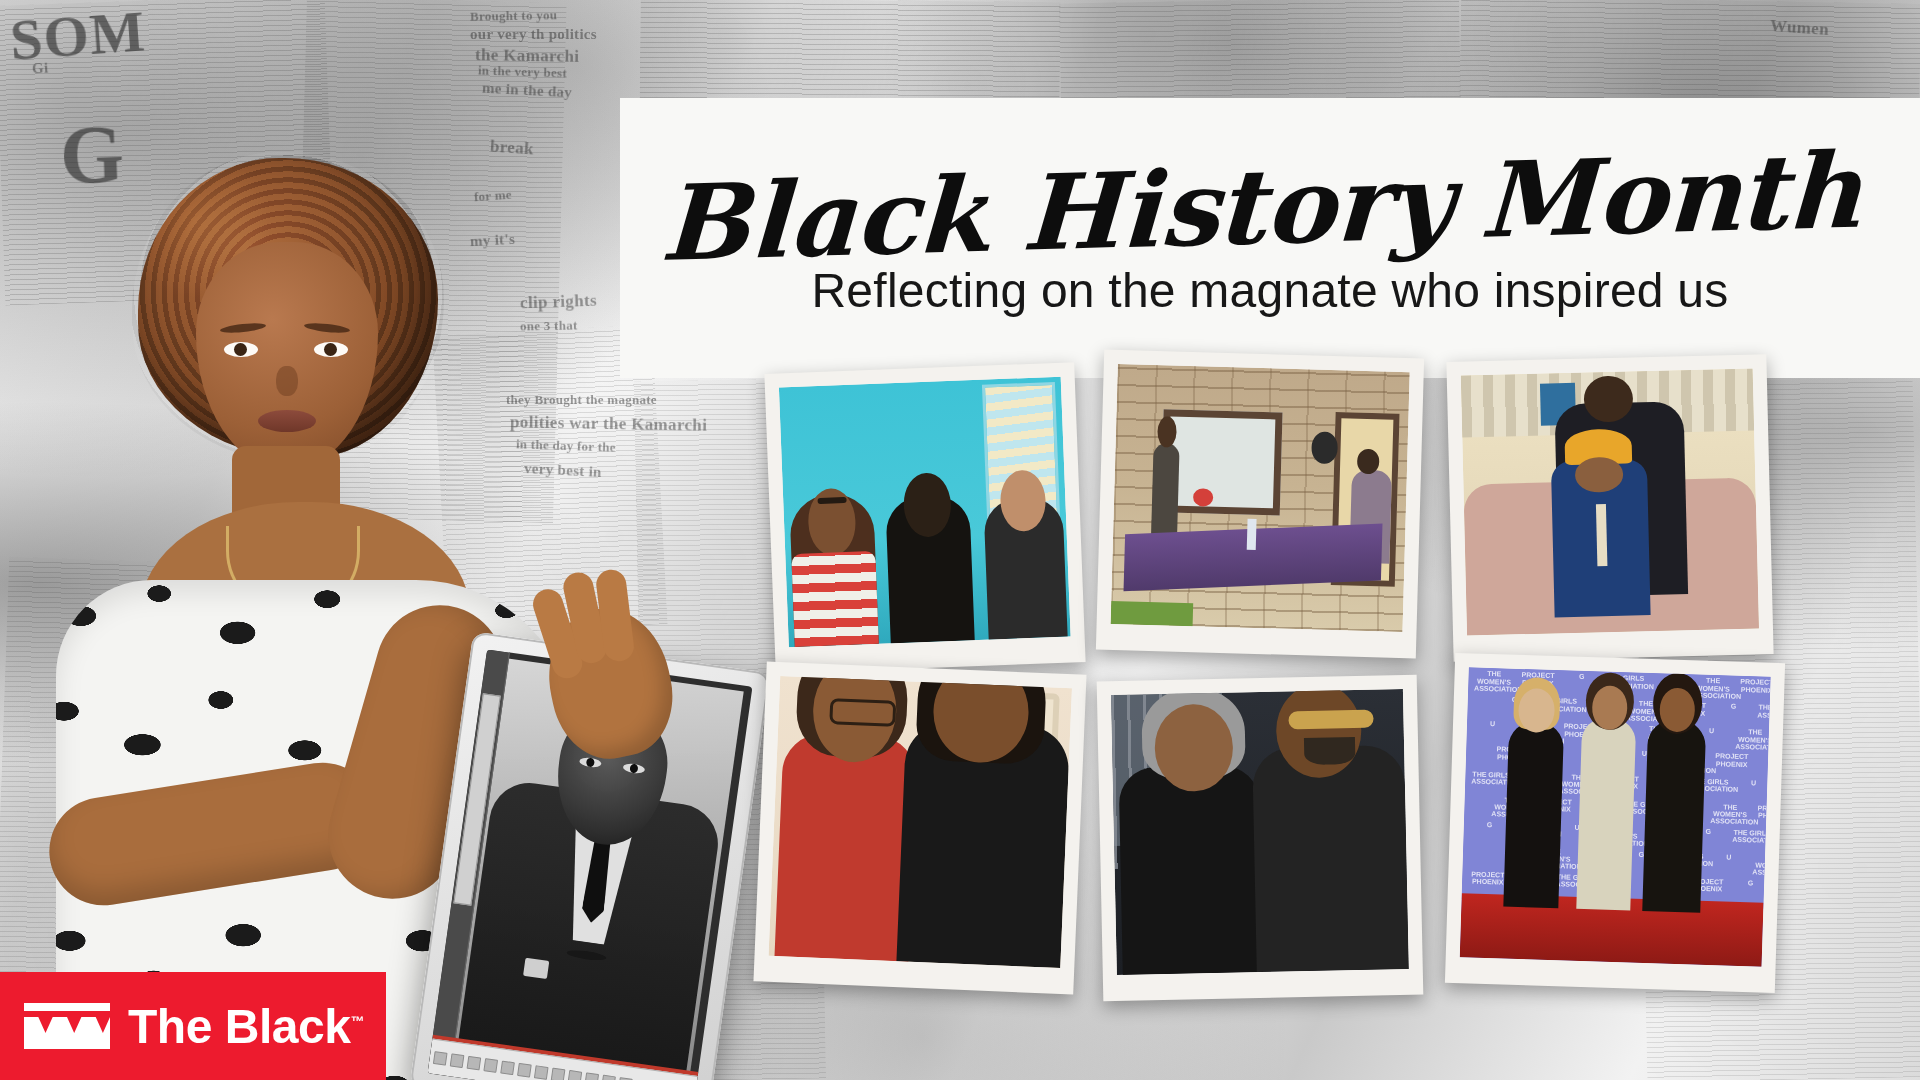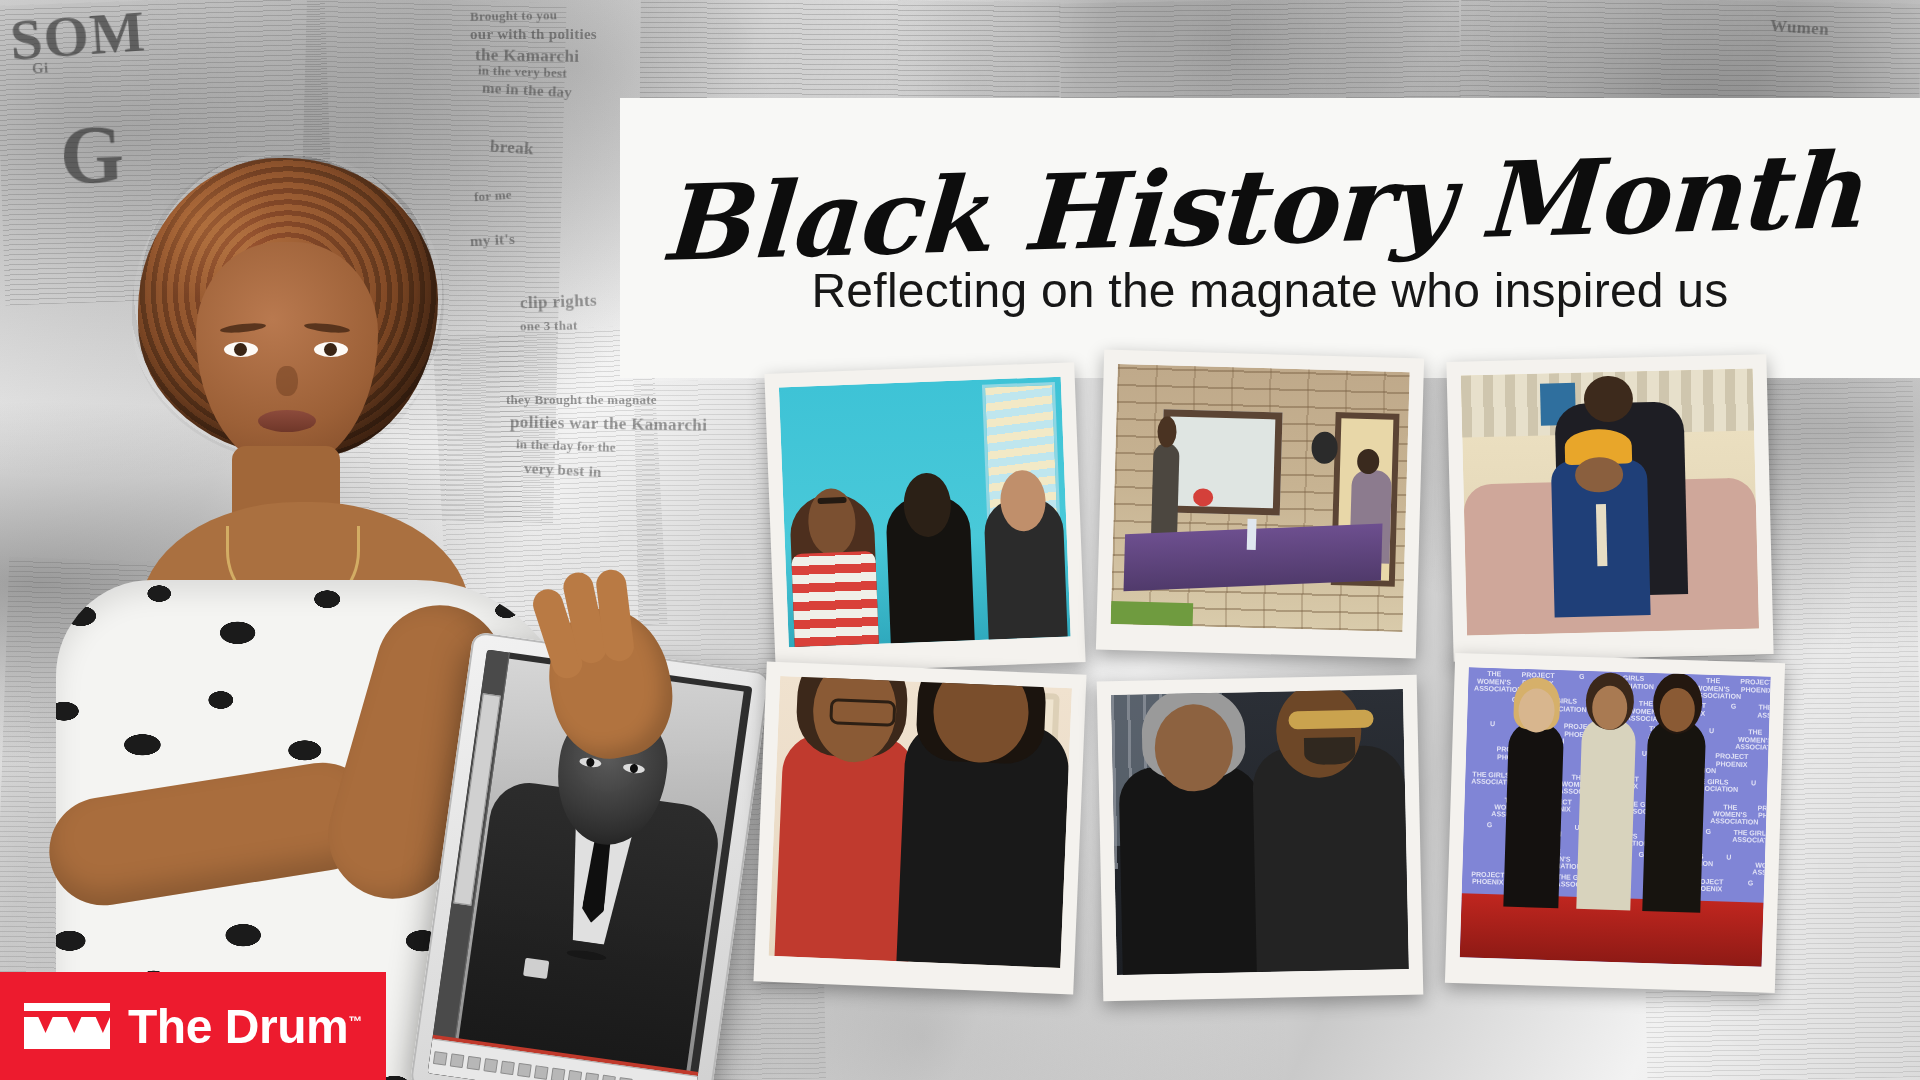--- a/index.html
+++ b/index.html
@@ -332,21 +332,21 @@
   <div class="np" style="left:1640px;top:380px;width:280px;height:700px;transform:rotate(-1.2deg);opacity:.35;"></div>
   <div class="np" style="left:0;top:560px;width:200px;height:520px;transform:rotate(2deg);opacity:.4;"></div>
   <div class="np" style="left:640px;top:380px;width:180px;height:700px;transform:rotate(-1deg);opacity:.35;"></div>
   <div class="grunge"></div>
 
   <div id="bg-words">
       <div class="torn-word" style="left: 10px; top: 2px; font-size: 58px; transform: rotate(-4deg); opacity: 0.62;">SOM</div>
       <div class="torn-word" style="left: 32px; top: 60px; font-size: 15px; transform: rotate(-3deg); opacity: 0.45;">Gi</div>
       <div class="torn-word" style="left: 60px; top: 108px; font-size: 82px; transform: rotate(-2deg); opacity: 0.62;">G</div>
       <div class="torn-word" style="left: 470px; top: 8px; font-size: 13px; transform: rotate(-1deg); opacity: 0.45;">Brought to you</div>
-      <div class="torn-word" style="left: 470px; top: 26px; font-size: 15px; transform: rotate(0deg); opacity: 0.45;">our with th polities</div>
+      <div class="torn-word" style="left: 470px; top: 26px; font-size: 15px; transform: rotate(0deg); opacity: 0.45;">our very th politics</div>
       <div class="torn-word" style="left: 475px; top: 46px; font-size: 17px; transform: rotate(1deg); opacity: 0.45;">the Kamarchi</div>
       <div class="torn-word" style="left: 478px; top: 64px; font-size: 13px; transform: rotate(2deg); opacity: 0.45;">in the very best</div>
       <div class="torn-word" style="left: 482px; top: 82px; font-size: 15px; transform: rotate(3deg); opacity: 0.45;">me in the day</div>
       <div class="torn-word" style="left: 490px; top: 138px; font-size: 17px; transform: rotate(4deg); opacity: 0.45;">break</div>
       <div class="torn-word" style="left: 474px; top: 188px; font-size: 13px; transform: rotate(-4deg); opacity: 0.45;">for me</div>
       <div class="torn-word" style="left: 470px; top: 232px; font-size: 15px; transform: rotate(-3deg); opacity: 0.45;">my it's</div>
       <div class="torn-word" style="left: 520px; top: 292px; font-size: 17px; transform: rotate(-2deg); opacity: 0.45;">clip rights</div>
       <div class="torn-word" style="left: 520px; top: 318px; font-size: 13px; transform: rotate(-1deg); opacity: 0.45;">one 3 that</div>
       <div class="torn-word" style="left: 506px; top: 392px; font-size: 13px; transform: rotate(0deg); opacity: 0.45;">they Brought the magnate</div>
       <div class="torn-word" style="left: 510px; top: 414px; font-size: 17px; transform: rotate(1deg); opacity: 0.45;">polities war the Kamarchi</div>
@@ -616,16 +616,16 @@
 
     </div>
 
   </div>
 
   <div class="logo-bar">
     <svg class="drum-mark" viewBox="0 0 86 46" aria-hidden="true">
       <rect x="0" y="0" width="86" height="8" fill="#ffffff"></rect>
       <path d="M0 46 L0 14 L14.3 14 L21.5 30 L28.7 14 L43 14 L50.2 30 L57.4 14 L71.7 14 L78.9 30 L86 14 L86 46 Z" fill="#ffffff"></path>
     </svg>
-    <div class="logo-text"><span>The Drum</span><span class="tm">™</span></div>
+    <div class="logo-text"><span>The Black</span><span class="tm">™</span></div>
   </div>
 
 </div>
 
 </body></html>

